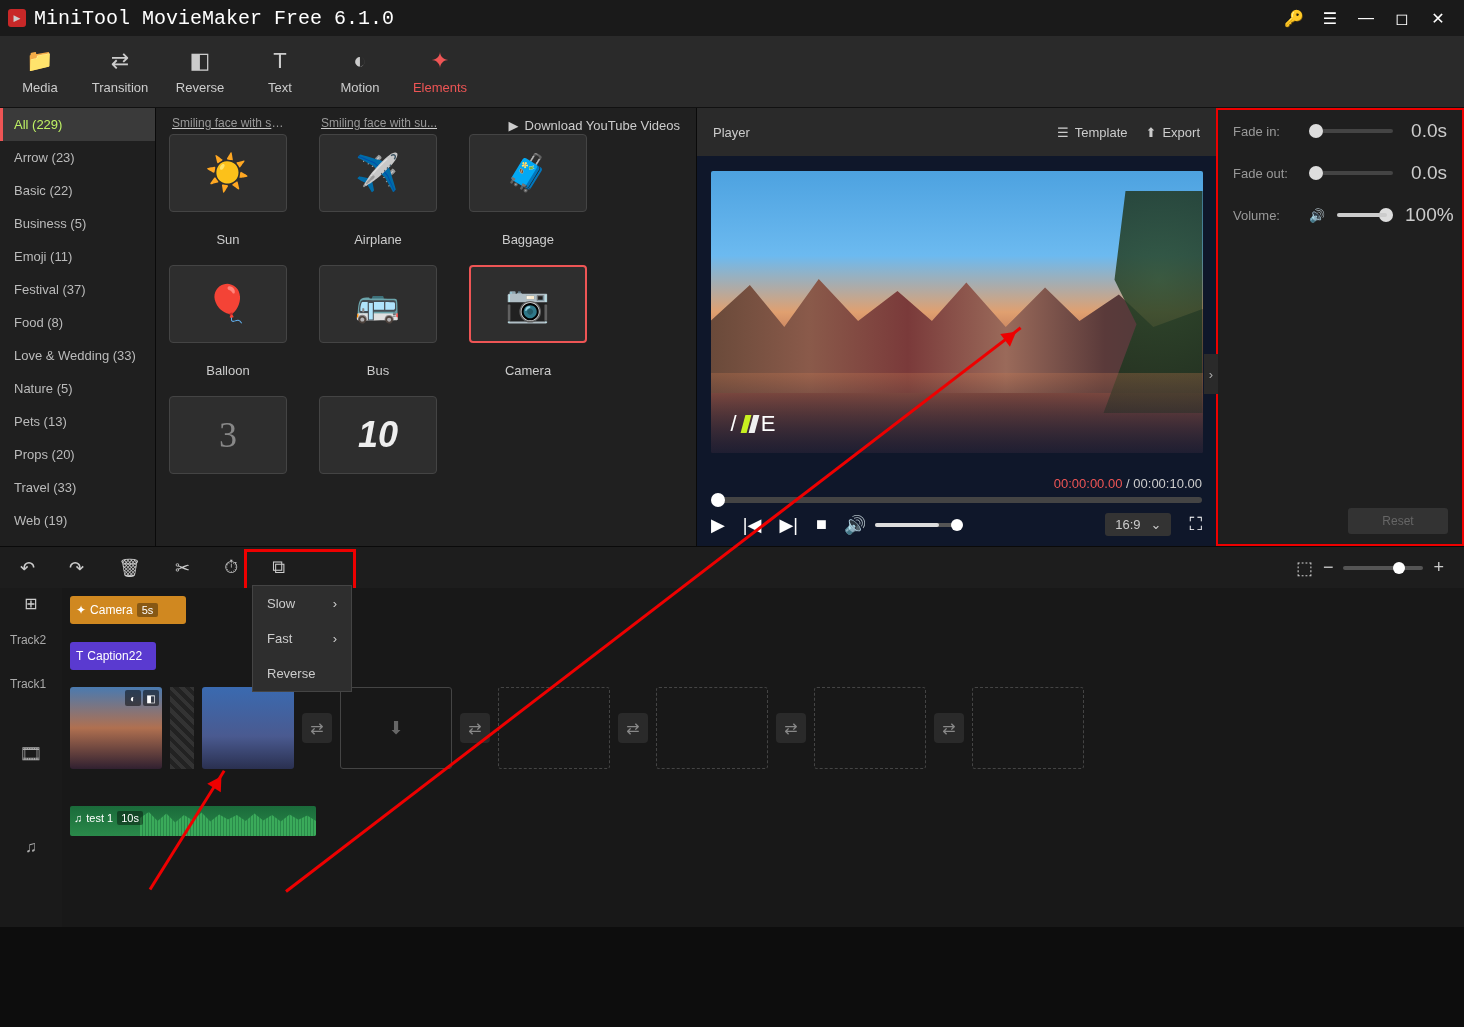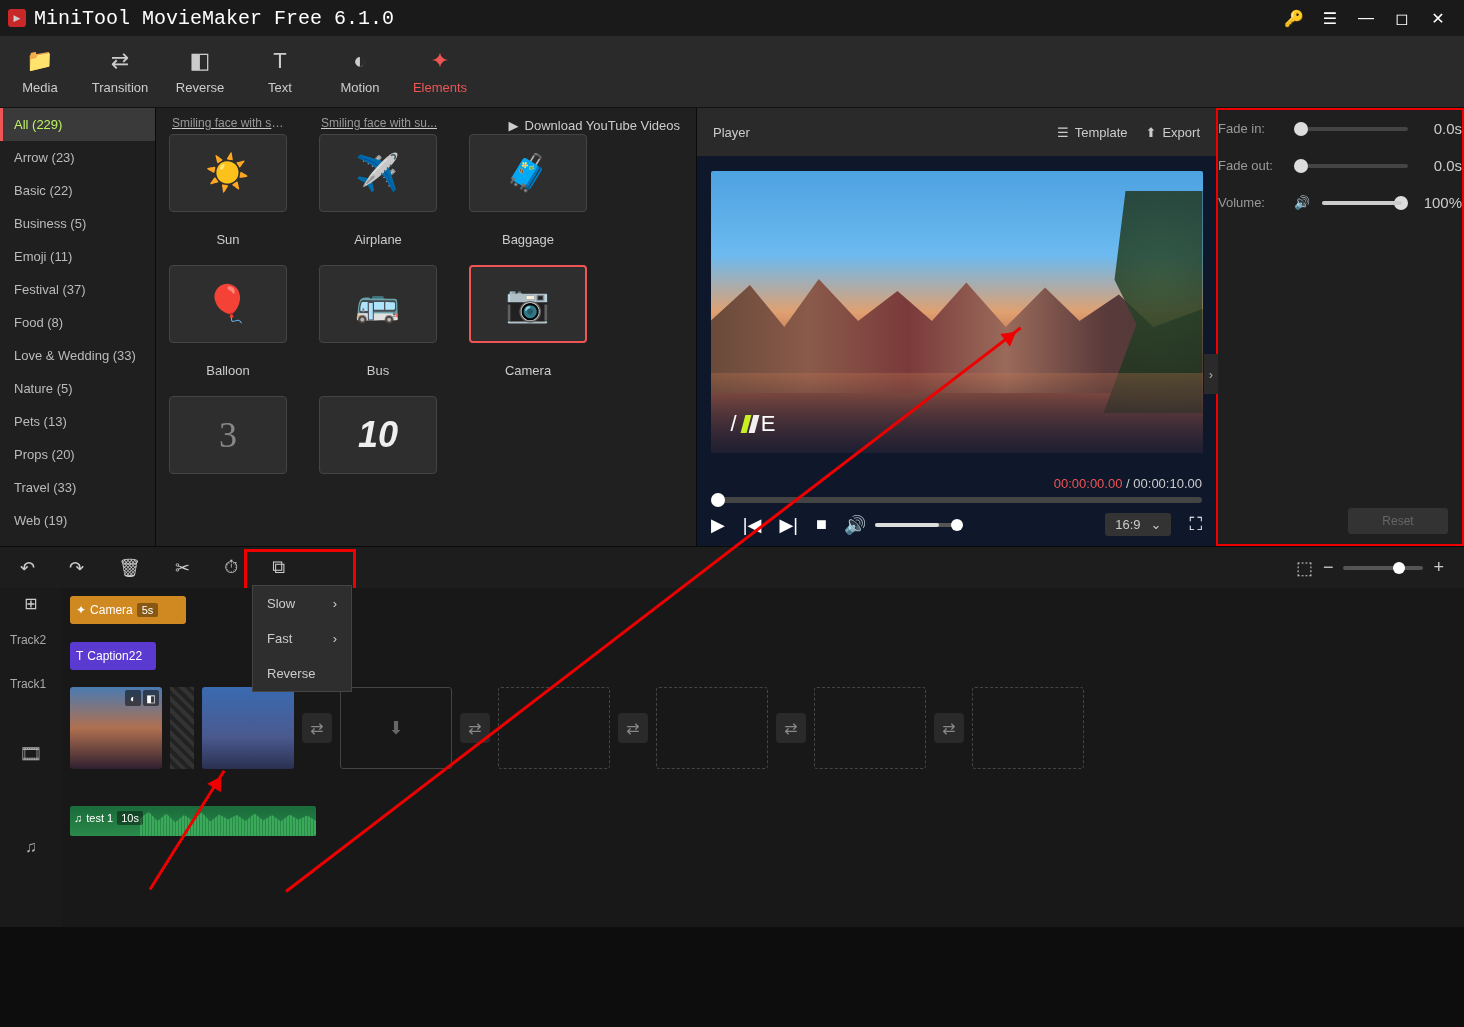--- a/index.html
+++ b/index.html
@@ -65,25 +65,25 @@
 .volslider { width: 80px; height: 4px; background: #555; border-radius: 2px; position: relative; }
 .volslider::after { content: ''; position: absolute; left: 0; width: 80%; height: 4px; background: #ddd; border-radius: 2px; }
 .volslider .knob { position: absolute; left: 76px; top: -4px; width: 12px; height: 12px; background: #fff; border-radius: 50%; }
 .pctrls .spacer { flex: 1; }
 .ratio { background: #333; padding: 4px 10px; border-radius: 3px; display: flex; gap: 10px; align-items: center; cursor: pointer; }
 
 
 .props { width: 248px; background: #1f1f1f; border-left: 1px solid #0a0a0a; padding: 0; position: relative; border: 2px solid #e00; }
 .props .expbtn { position: absolute; left: -14px; top: 244px; width: 14px; height: 40px; background: #2a2a2a; display: flex; align-items: center; justify-content: center; color: #aaa; cursor: pointer; }
 .phdr2 { height: 48px; display: flex; align-items: center; padding: 0 16px; background: #2a2a2a; font-size: 13px; color: #ccc; }
-.prow { display: flex; align-items: center; padding: 10px 0; gap: 12px; }
+.prow { display: flex; align-items: center; padding: 10px 15px; gap: 12px; }
 .prow .plbl { width: 64px; color: #999; font-size: 13px; }
 .prow .pslid { flex: 1; height: 4px; background: #444; border-radius: 2px; position: relative; }
 .prow .pslid .pknob { position: absolute; left: 0; top: -5px; width: 14px; height: 14px; background: #ddd; border-radius: 50%; }
-.prow .pval { width: 42px; text-align: right; color: #ccc; font-size: 15px; }
+.prow .pval { width: 42px; text-align: right; color: #ccc; font-size: 19px; }
 .prow.voln .pslid::after { content: ''; position: absolute; left: 0; right: 6px; height: 4px; background: #ccc; border-radius: 2px; }
 .prow.voln .pslid .pknob { left: auto; right: 0; }
 .resetbtn { position: absolute; bottom: 10px; right: 14px; left: 130px; padding: 6px 20px; background: #333; color: #666; border-radius: 3px; text-align: center; font-size: 12px; cursor: pointer; }
 
 
 .tltool { height: 42px; background: #1d1d1d; border-top: 1px solid #0a0a0a; display: flex; align-items: center; padding: 0 20px; gap: 34px; position: relative; }
 .tltool .tico { color: #ccc; font-size: 18px; cursor: pointer; }
 .tltool .highlight { position: absolute; left: 244px; top: 2px; width: 112px; height: 130px; border: 3px solid #e00; pointer-events: none; }
 .tltool .spacer { flex: 1; }
 .zoomctl { display: flex; align-items: center; gap: 10px; }

